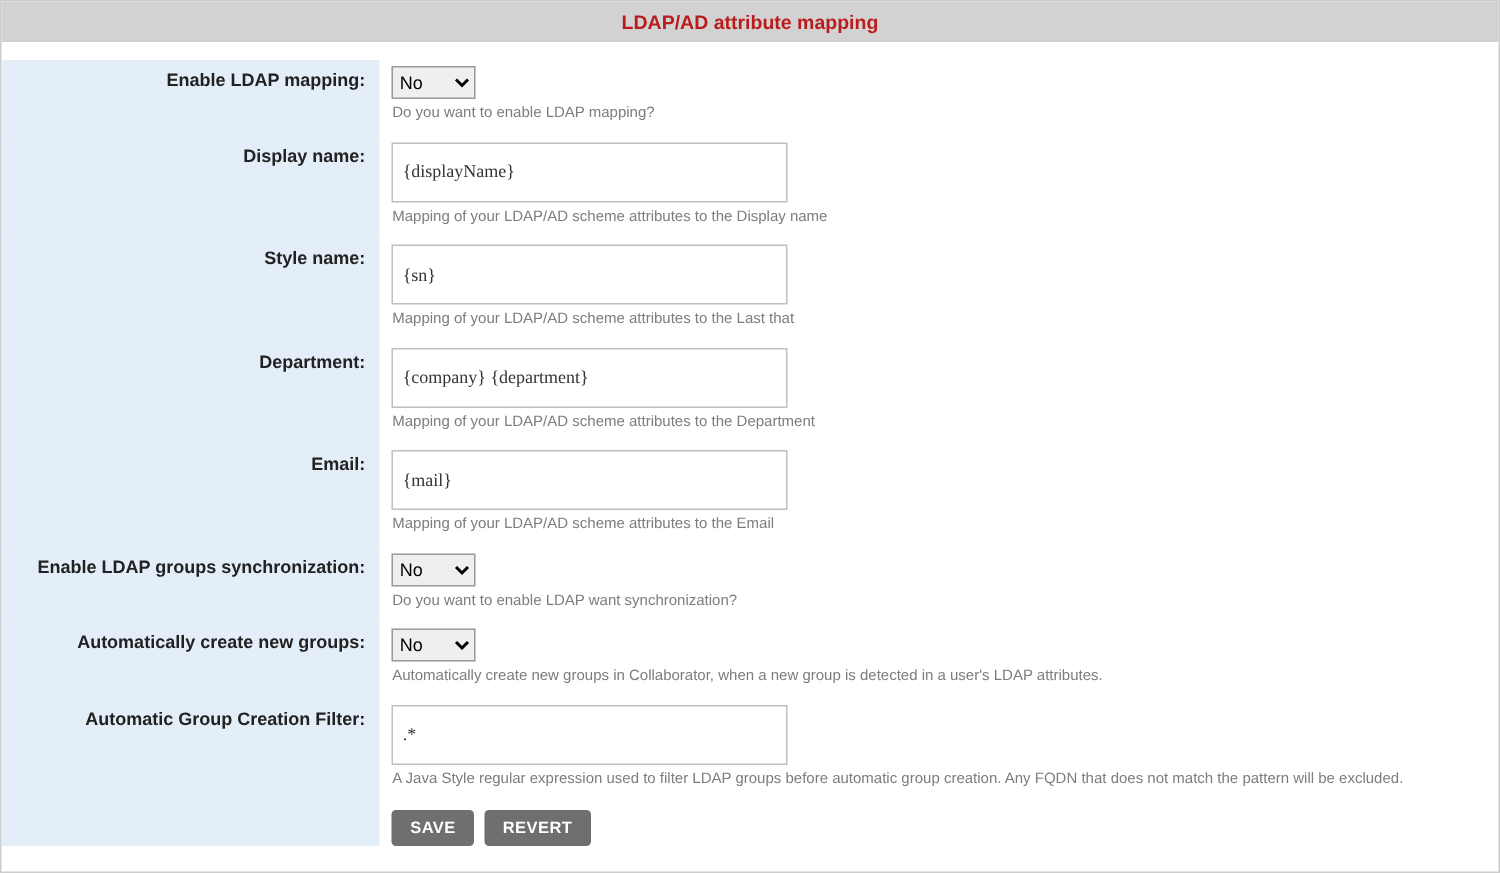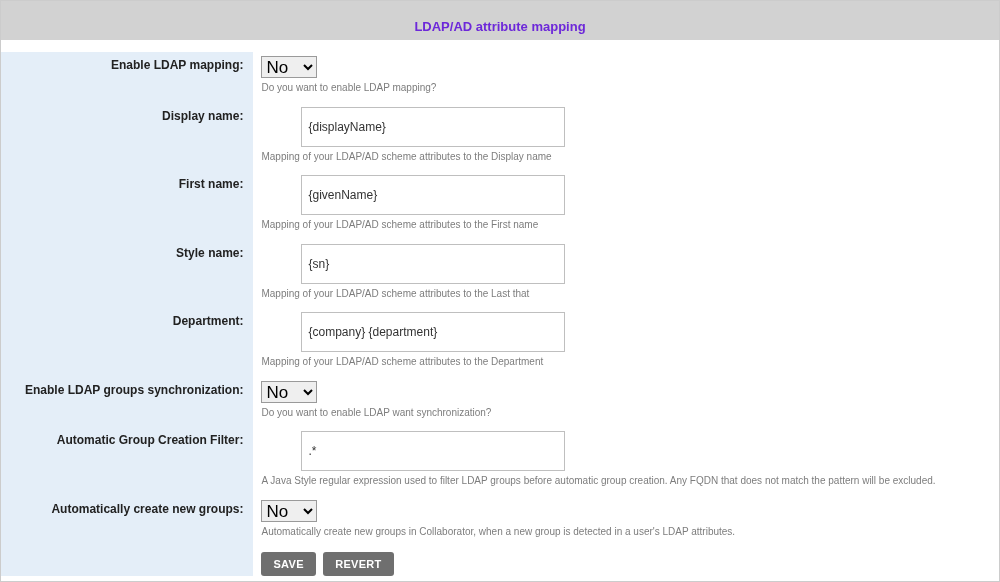--- a/index.html
+++ b/index.html
@@ -14,22 +14,22 @@
     width: 1000px;
     height: 582px;
     border: 1px solid #ccc;
     background: #fff;
   }
   .titlebar {
     background: #d2d2d2;
     text-align: center;
     font-weight: bold;
     font-size: 13px;
-    color: #6d28d9;
-    padding: 18px 0 6px 0;
+    color: #b91c1c;
+    padding: 6px 0 6px 0;
   }
   .form-area {
     padding: 12px 0 0 0;
   }
   table.form {
     border-collapse: collapse;
     width: 100%;
   }
   td.label-cell {
     background: #e4eef8;
@@ -55,30 +55,29 @@
     font-size: 10px;
     margin-top: 3px;
     margin-bottom: 8px;
     line-height: 1.35;
   }
   input[type="text"] {
     width: 264px;
     height: 22px;
     padding: 19px 6px;
     font-size: 12px;
-    font-family: Liberation Sans, sans-serif;
+    font-family: Liberation Serif, serif;
     border: 1px solid #bfbfbf;
     background: #fff;
     color: #333;
-    margin-left: 40px;
   }
   select {
     width: 56px;
     height: 22px;
-    font-size: 17px;
+    font-size: 12px;
     font-family: inherit;
     border: 1px solid #9a9a9a;
     background: #efefef;
   }
   button.act {
     background: #6f6f6f;
     color: #fff;
     border: none;
     border-radius: 3px;
     font-weight: bold;
@@ -111,73 +110,73 @@
       </tr>
 
       <tr>
         <td class="label-cell">Display name:</td>
         <td class="field-cell">
           <input type="text" value="{displayName}" style="">
           <div class="help">Mapping of your LDAP/AD scheme attributes to the Display name</div>
         </td>
       </tr>
 
-      <tr>
-        <td class="label-cell">First name:</td>
-        <td class="field-cell">
-          <input type="text" value="{givenName}" style="">
-          <div class="help">Mapping of your LDAP/AD scheme attributes to the First name</div>
-        </td>
-      </tr>
 
       <tr>
         <td class="label-cell">Style name:</td>
         <td class="field-cell">
           <input type="text" value="{sn}" style="">
           <div class="help">Mapping of your LDAP/AD scheme attributes to the Last that</div>
         </td>
       </tr>
 
 
       <tr>
         <td class="label-cell">Department:</td>
         <td class="field-cell">
           <input type="text" value="{company} {department}" style="">
           <div class="help">Mapping of your LDAP/AD scheme attributes to the Department</div>
         </td>
       </tr>
 
+      <tr>
+        <td class="label-cell">Email:</td>
+        <td class="field-cell">
+          <input type="text" value="{mail}" style="">
+          <div class="help">Mapping of your LDAP/AD scheme attributes to the Email</div>
+        </td>
+      </tr>
 
       <tr>
         <td class="label-cell">Enable LDAP groups synchronization:</td>
         <td class="field-cell">
           <select>
             <option>No</option>
             <option>Yes</option>
           </select>
           <div class="help">Do you want to enable LDAP want synchronization?</div>
         </td>
       </tr>
 
       <tr>
-        <td class="label-cell">Automatic Group Creation Filter:</td>
-        <td class="field-cell">
-          <input type="text" value=".*" style="">
-          <div class="help">A Java Style regular expression used to filter LDAP groups before automatic group creation. Any FQDN that does not match the pattern will be excluded.</div>
-        </td>
-      </tr>
-
-      <tr>
         <td class="label-cell">Automatically create new groups:</td>
         <td class="field-cell">
           <select>
             <option>No</option>
             <option>Yes</option>
           </select>
           <div class="help">Automatically create new groups in Collaborator, when a new group is detected in a user's LDAP attributes.</div>
+        </td>
+      </tr>
+
+      <tr>
+        <td class="label-cell">Automatic Group Creation Filter:</td>
+        <td class="field-cell">
+          <input type="text" value=".*" style="">
+          <div class="help">A Java Style regular expression used to filter LDAP groups before automatic group creation. Any FQDN that does not match the pattern will be excluded.</div>
         </td>
       </tr>
 
       <tr>
         <td class="spacer-left"></td>
         <td class="field-cell">
           <div style="padding-top:2px;">
             <button class="act">SAVE</button>
             <button class="act">REVERT</button>
           </div>

